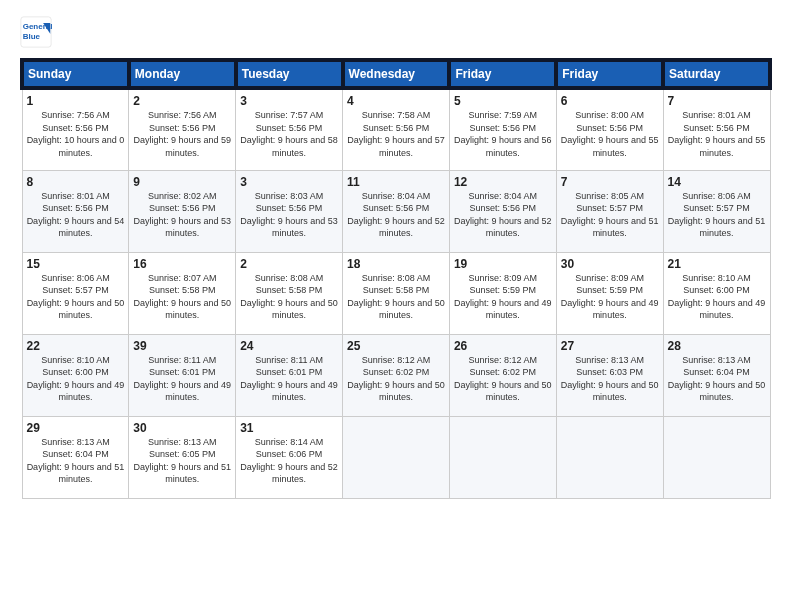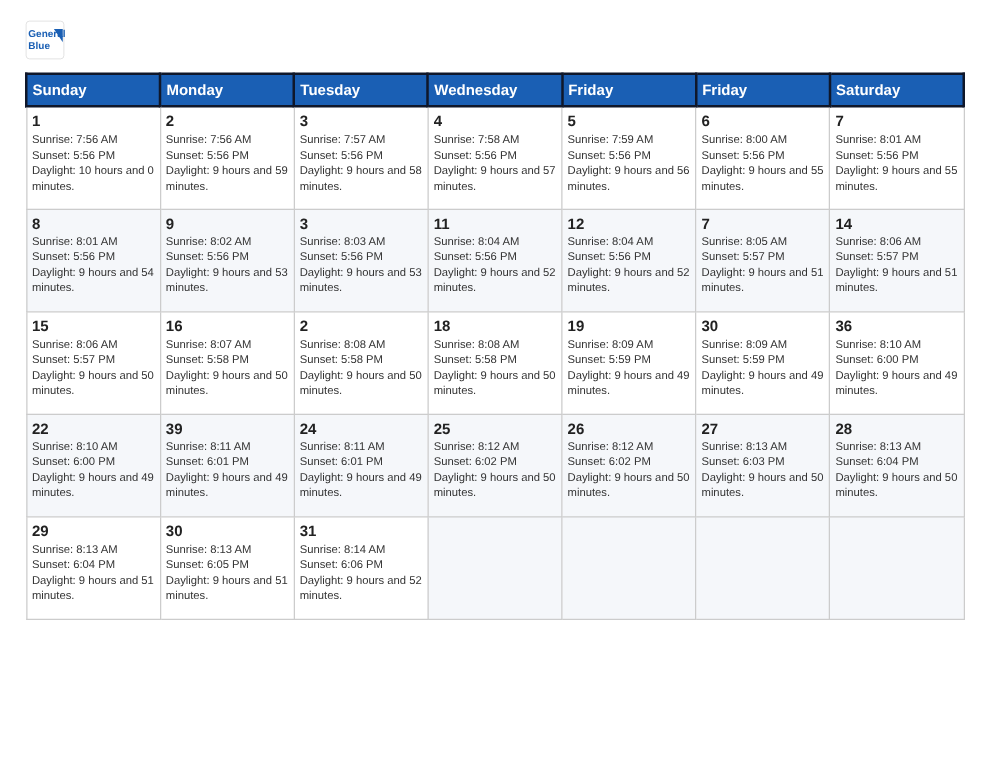--- a/index.html
+++ b/index.html
@@ -48,21 +48,21 @@
       border-collapse: collapse;
       table-layout: fixed;
     }
     thead th {
       background: #1a5fb4;
       color: #fff;
       font-size: 12px;
       font-weight: bold;
       padding: 5px 4px;
       text-align: left;
-      border: 2px solid #0f172a;
+      border: 4px solid #0f172a;
     }
     tbody td {
       border: 1px solid #ccc;
       vertical-align: top;
       padding: 4px 4px 3px 4px;
       font-size: 9.5px;
       color: #333;
       height: 82px;
     }
     tbody tr:nth-child(even) td {
@@ -75,20 +75,21 @@
       font-size: 12px;
       font-weight: bold;
       color: #222;
       display: block;
       margin-bottom: 1px;
     }
     .day-info {
       font-size: 9px;
       color: #333;
       line-height: 1.4;
+      text-align: center;
     }
     .empty-cell {
       background: #f5f7fa !important;
     }
   </style>
 </head>
 <body>
 
 <div class="page">
   <div class="header">
@@ -198,21 +199,21 @@
           </td>
           <td>
             <span class="day-num">19</span>
             <div class="day-info">Sunrise: 8:09 AM<br>Sunset: 5:59 PM<br>Daylight: 9 hours and 49 minutes.</div>
           </td>
           <td>
             <span class="day-num">30</span>
             <div class="day-info">Sunrise: 8:09 AM<br>Sunset: 5:59 PM<br>Daylight: 9 hours and 49 minutes.</div>
           </td>
           <td>
-            <span class="day-num">36</span>
+            <span class="day-num">21</span>
             <div class="day-info">Sunrise: 8:10 AM<br>Sunset: 6:00 PM<br>Daylight: 9 hours and 49 minutes.</div>
           </td>
         </tr>
         <tr>
           <td>
             <span class="day-num">22</span>
             <div class="day-info">Sunrise: 8:10 AM<br>Sunset: 6:00 PM<br>Daylight: 9 hours and 49 minutes.</div>
           </td>
           <td>
             <span class="day-num">39</span>

